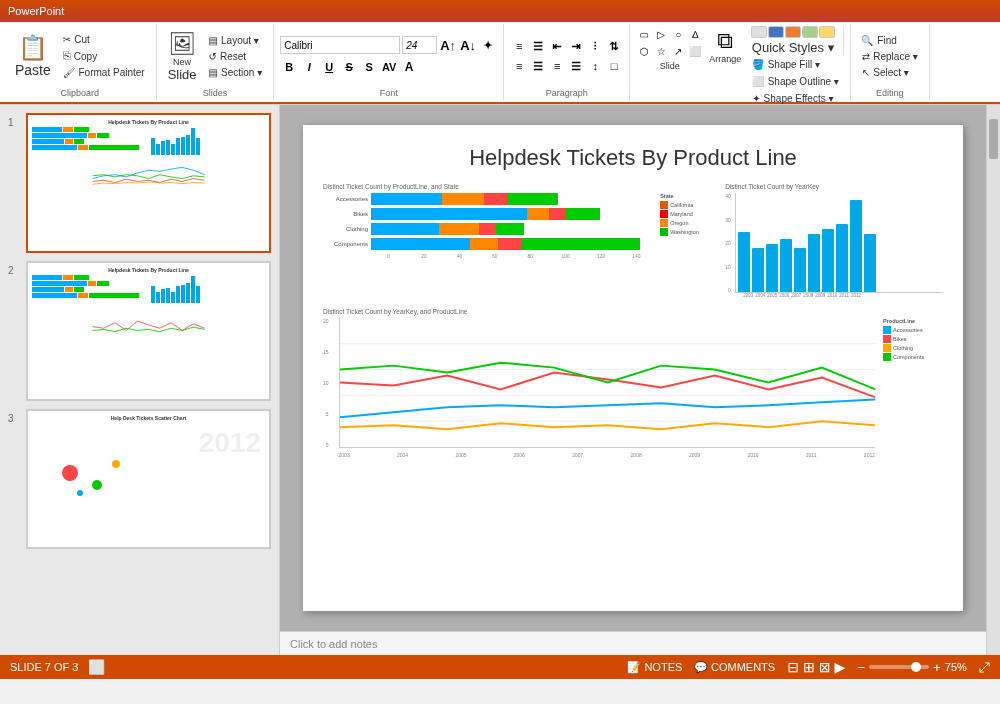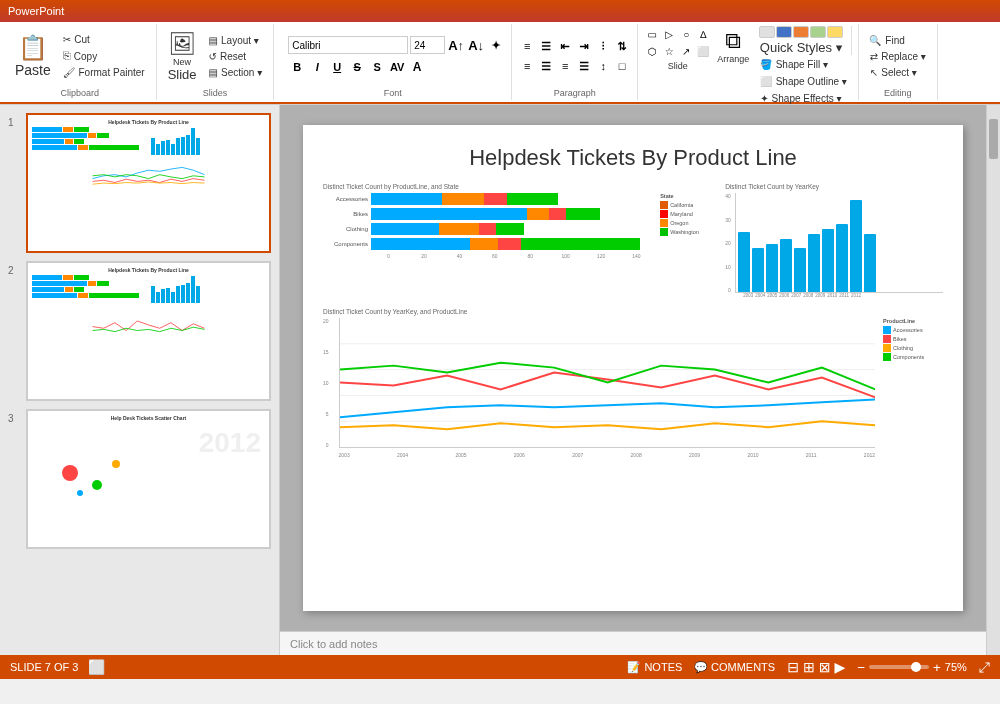--- a/index.html
+++ b/index.html
@@ -372,21 +372,20 @@
     .thumb-lines {
       height: 28px;
       width: 100%;
       margin-top: 4px;
     }
 
     .font-controls {
       display: flex;
       flex-direction: column;
       gap: 4px;
-      margin-left: 8px;
     }
 
     .font-row {
       display: flex;
       align-items: center;
       gap: 2px;
     }
 
     .font-input {
       width: 120px;
@@ -395,20 +394,21 @@
       font-size: 10px;
       padding: 0 3px;
     }
 
     .font-size-input {
       width: 35px;
       height: 18px;
       border: 1px solid #ccc;
       font-size: 10px;
       padding: 0 3px;
+      font-style: italic;
     }
 
     .format-btn {
       width: 18px;
       height: 18px;
       border: 1px solid transparent;
       background: transparent;
       cursor: pointer;
       font-size: 11px;
       font-weight: bold;

